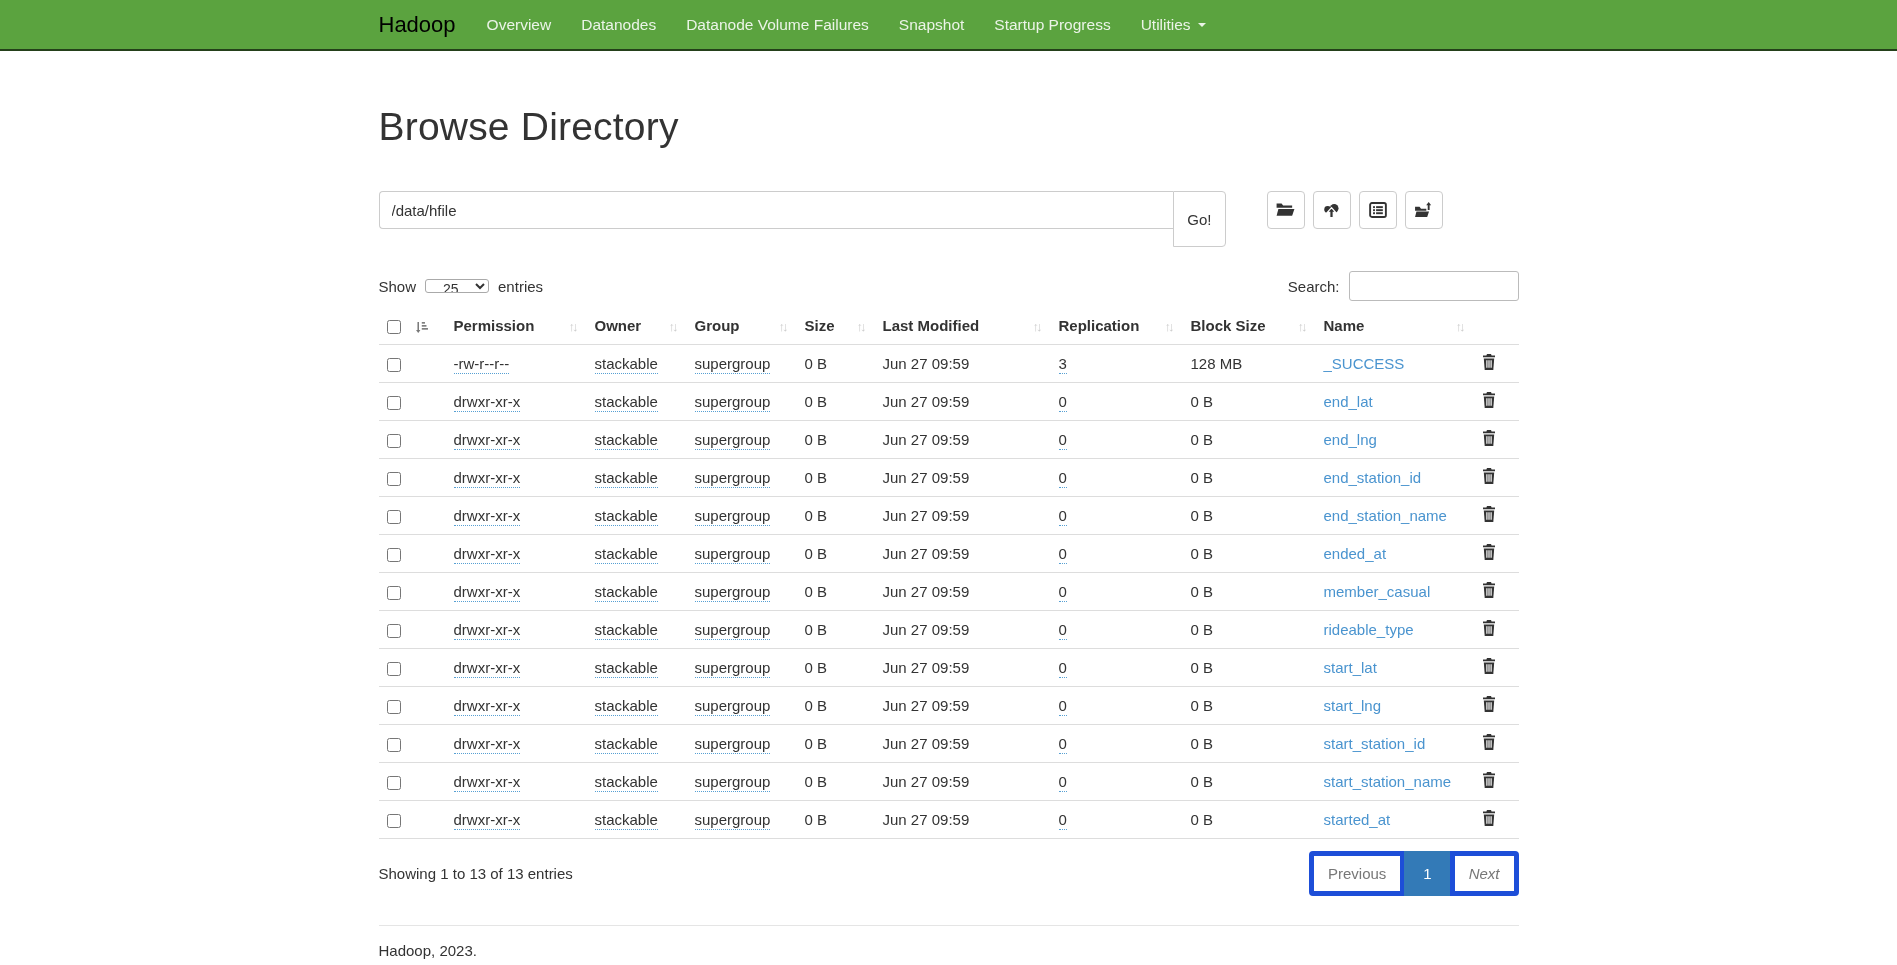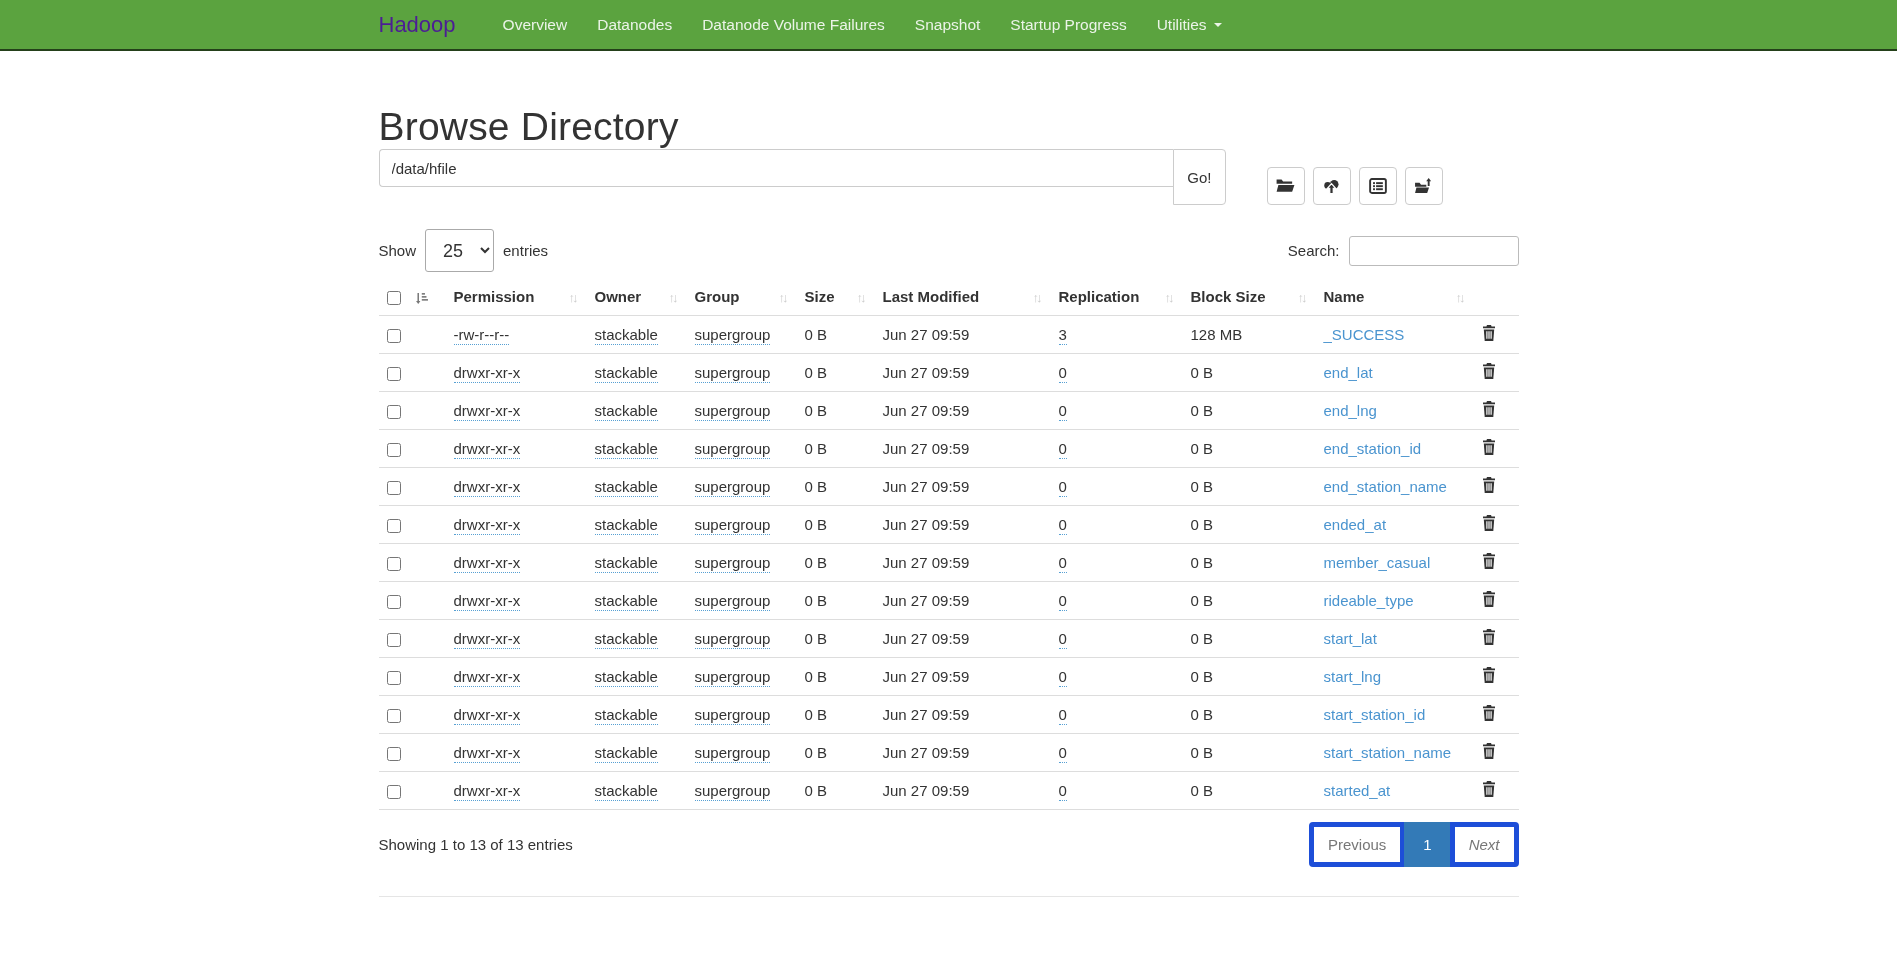--- a/index.html
+++ b/index.html
@@ -5,49 +5,49 @@
   * { box-sizing: border-box; }
   html, body { margin: 0; padding: 0; background: #fff; }
   body {
     font-family: "Liberation Sans", "DejaVu Sans", sans-serif;
     font-size: 15px; color: #333; min-height: 965px; width: 1897px;
   }
 
   
   .navbar { background: #5ba33f; border-bottom: 2px solid #24401a; height: 51px; }
   .nav-inner { width: 1140px; margin: 0 auto; display: flex; align-items: center; height: 100%; }
-  .brand { color: #4c1d95; font-size: 22px; text-decoration: none; margin-right: 32px; }
+  .brand { color: #000000; font-size: 22px; text-decoration: none; margin-right: 16px; }
   .nav-list { list-style: none; display: flex; margin: 0; padding: 0; height: 100%; align-items: center; }
   .nav-list li { height: 100%; display: flex; align-items: center; }
   .nav-link { color: rgba(255,255,255,.88); font-size: 15.5px; text-decoration: none;
               padding: 0 15px; display: flex; align-items: center; gap: 7px; height: 100%; }
   .caret { width: 0; height: 0; border-left: 4px solid transparent; border-right: 4px solid transparent;
            border-top: 4px solid rgba(255,255,255,.88); display: inline-block; }
 
   
   .container { width: 1140px; margin: 0 auto; }
   h1.page-title { font-size: 39px; font-weight: 500; color: #333; margin: 54px 0 0; letter-spacing: .2px; }
 
   
-  .path-row { display: flex; align-items: flex-end; }
+  .path-row { display: flex; margin-top: 42px; align-items: flex-start; }
   .input-group { display: flex; width: 847px; }
   .path-input { flex: 1; height: 38px; border: 1px solid #ccc; border-right: 0;
                 border-radius: 4px 0 0 4px; padding: 0 12px; font-size: 15px; color: #333;
                 font-family: inherit; outline: none; }
   .go-btn { height: 56px; padding: 0 13px; border: 1px solid #ccc; background: #fff;
             border-radius: 0 4px 4px 0; font-size: 15px; color: #333; cursor: pointer; font-family: inherit; }
   .icon-btns { display: flex; gap: 8px; margin-left: 41px; }
   .icon-btn { width: 38px; height: 38px; border: 1px solid #ccc; border-radius: 4px; background: #fff;
               display: flex; align-items: center; justify-content: center; cursor: pointer; padding: 0; }
 
   
   .controls-row { display: flex; justify-content: space-between; align-items: center; margin-top: 24px; }
   .show-control, .search-control { display: flex; align-items: center; gap: 9px; font-size: 15px; color: #333; }
-  .page-size { height: 43px; min-width: 61px; border: 1px solid #aaa; border-radius: 3px;
-               font-size: 18px; color: #333; padding: 0 13px; font-family: inherit; background: #fff; }
+  .page-size { height: 14px; min-width: 61px; border: 1px solid #aaa; border-radius: 3px;
+               font-size: 14px; color: #333; padding: 0 13px; font-family: inherit; background: #fff; }
   .search-input { width: 170px; height: 30px; border: 1px solid #bbb; border-radius: 3px;
                   padding: 0 8px; font-family: inherit; font-size: 14px; outline: none; }
 
   
   table.dir-table { width: 1140px; border-collapse: collapse; table-layout: fixed;
                     font-size: 15px; color: #333; margin-top: 7px; }
   .dir-table th { text-align: left; font-weight: bold; padding: 9px 8px; position: relative;
                   border-bottom: 1px solid #ddd; cursor: pointer; white-space: nowrap; }
   .dir-table td { padding: 9px 8px; border-bottom: 1px solid #ddd; white-space: nowrap;
                   overflow: hidden; text-overflow: ellipsis; }
@@ -512,13 +512,14 @@
   <div class="table-footer">
     <div class="info-text">Showing 1 to 13 of 13 entries</div>
     <div class="pagination">
       <a href="#" class="page-item prev">Previous</a>
       <a href="#" class="page-item active">1</a>
       <a href="#" class="page-item next">Next</a>
     </div>
   </div>
 
   <hr class="footer-divider">
+  <p class="footer-text">Hadoop, 2023.</p>
 </div>
 
 </body></html>

